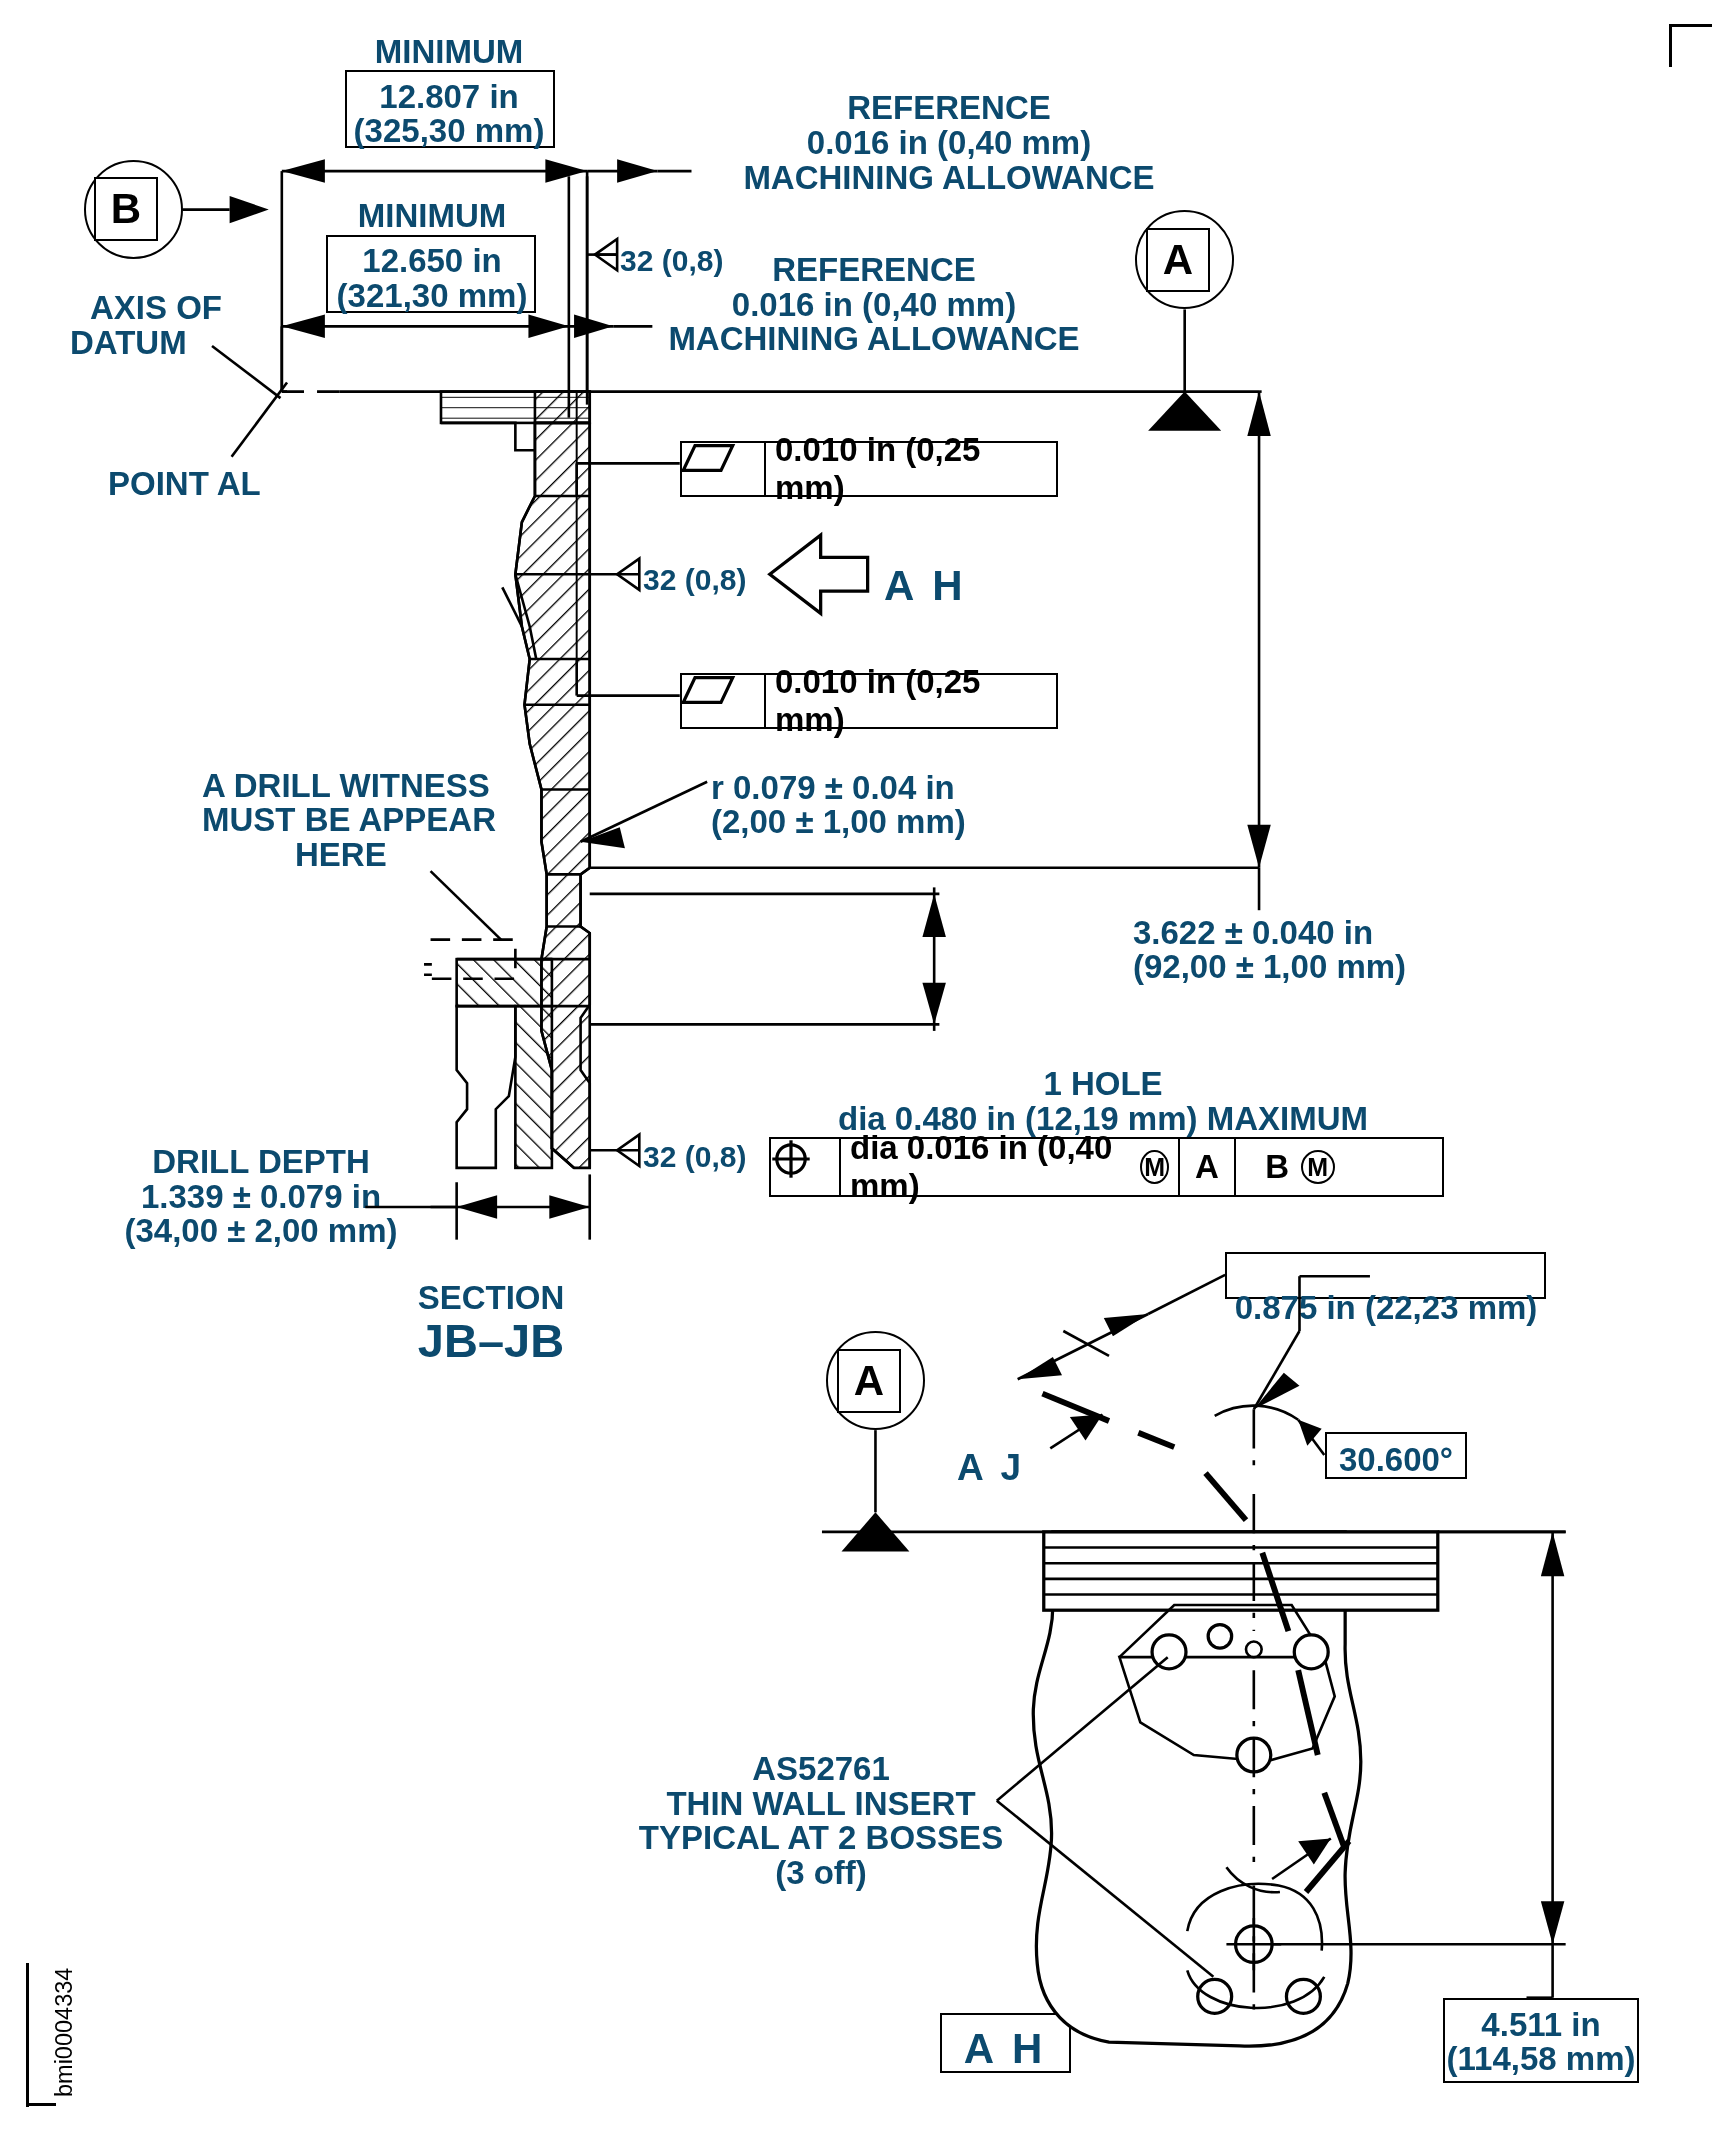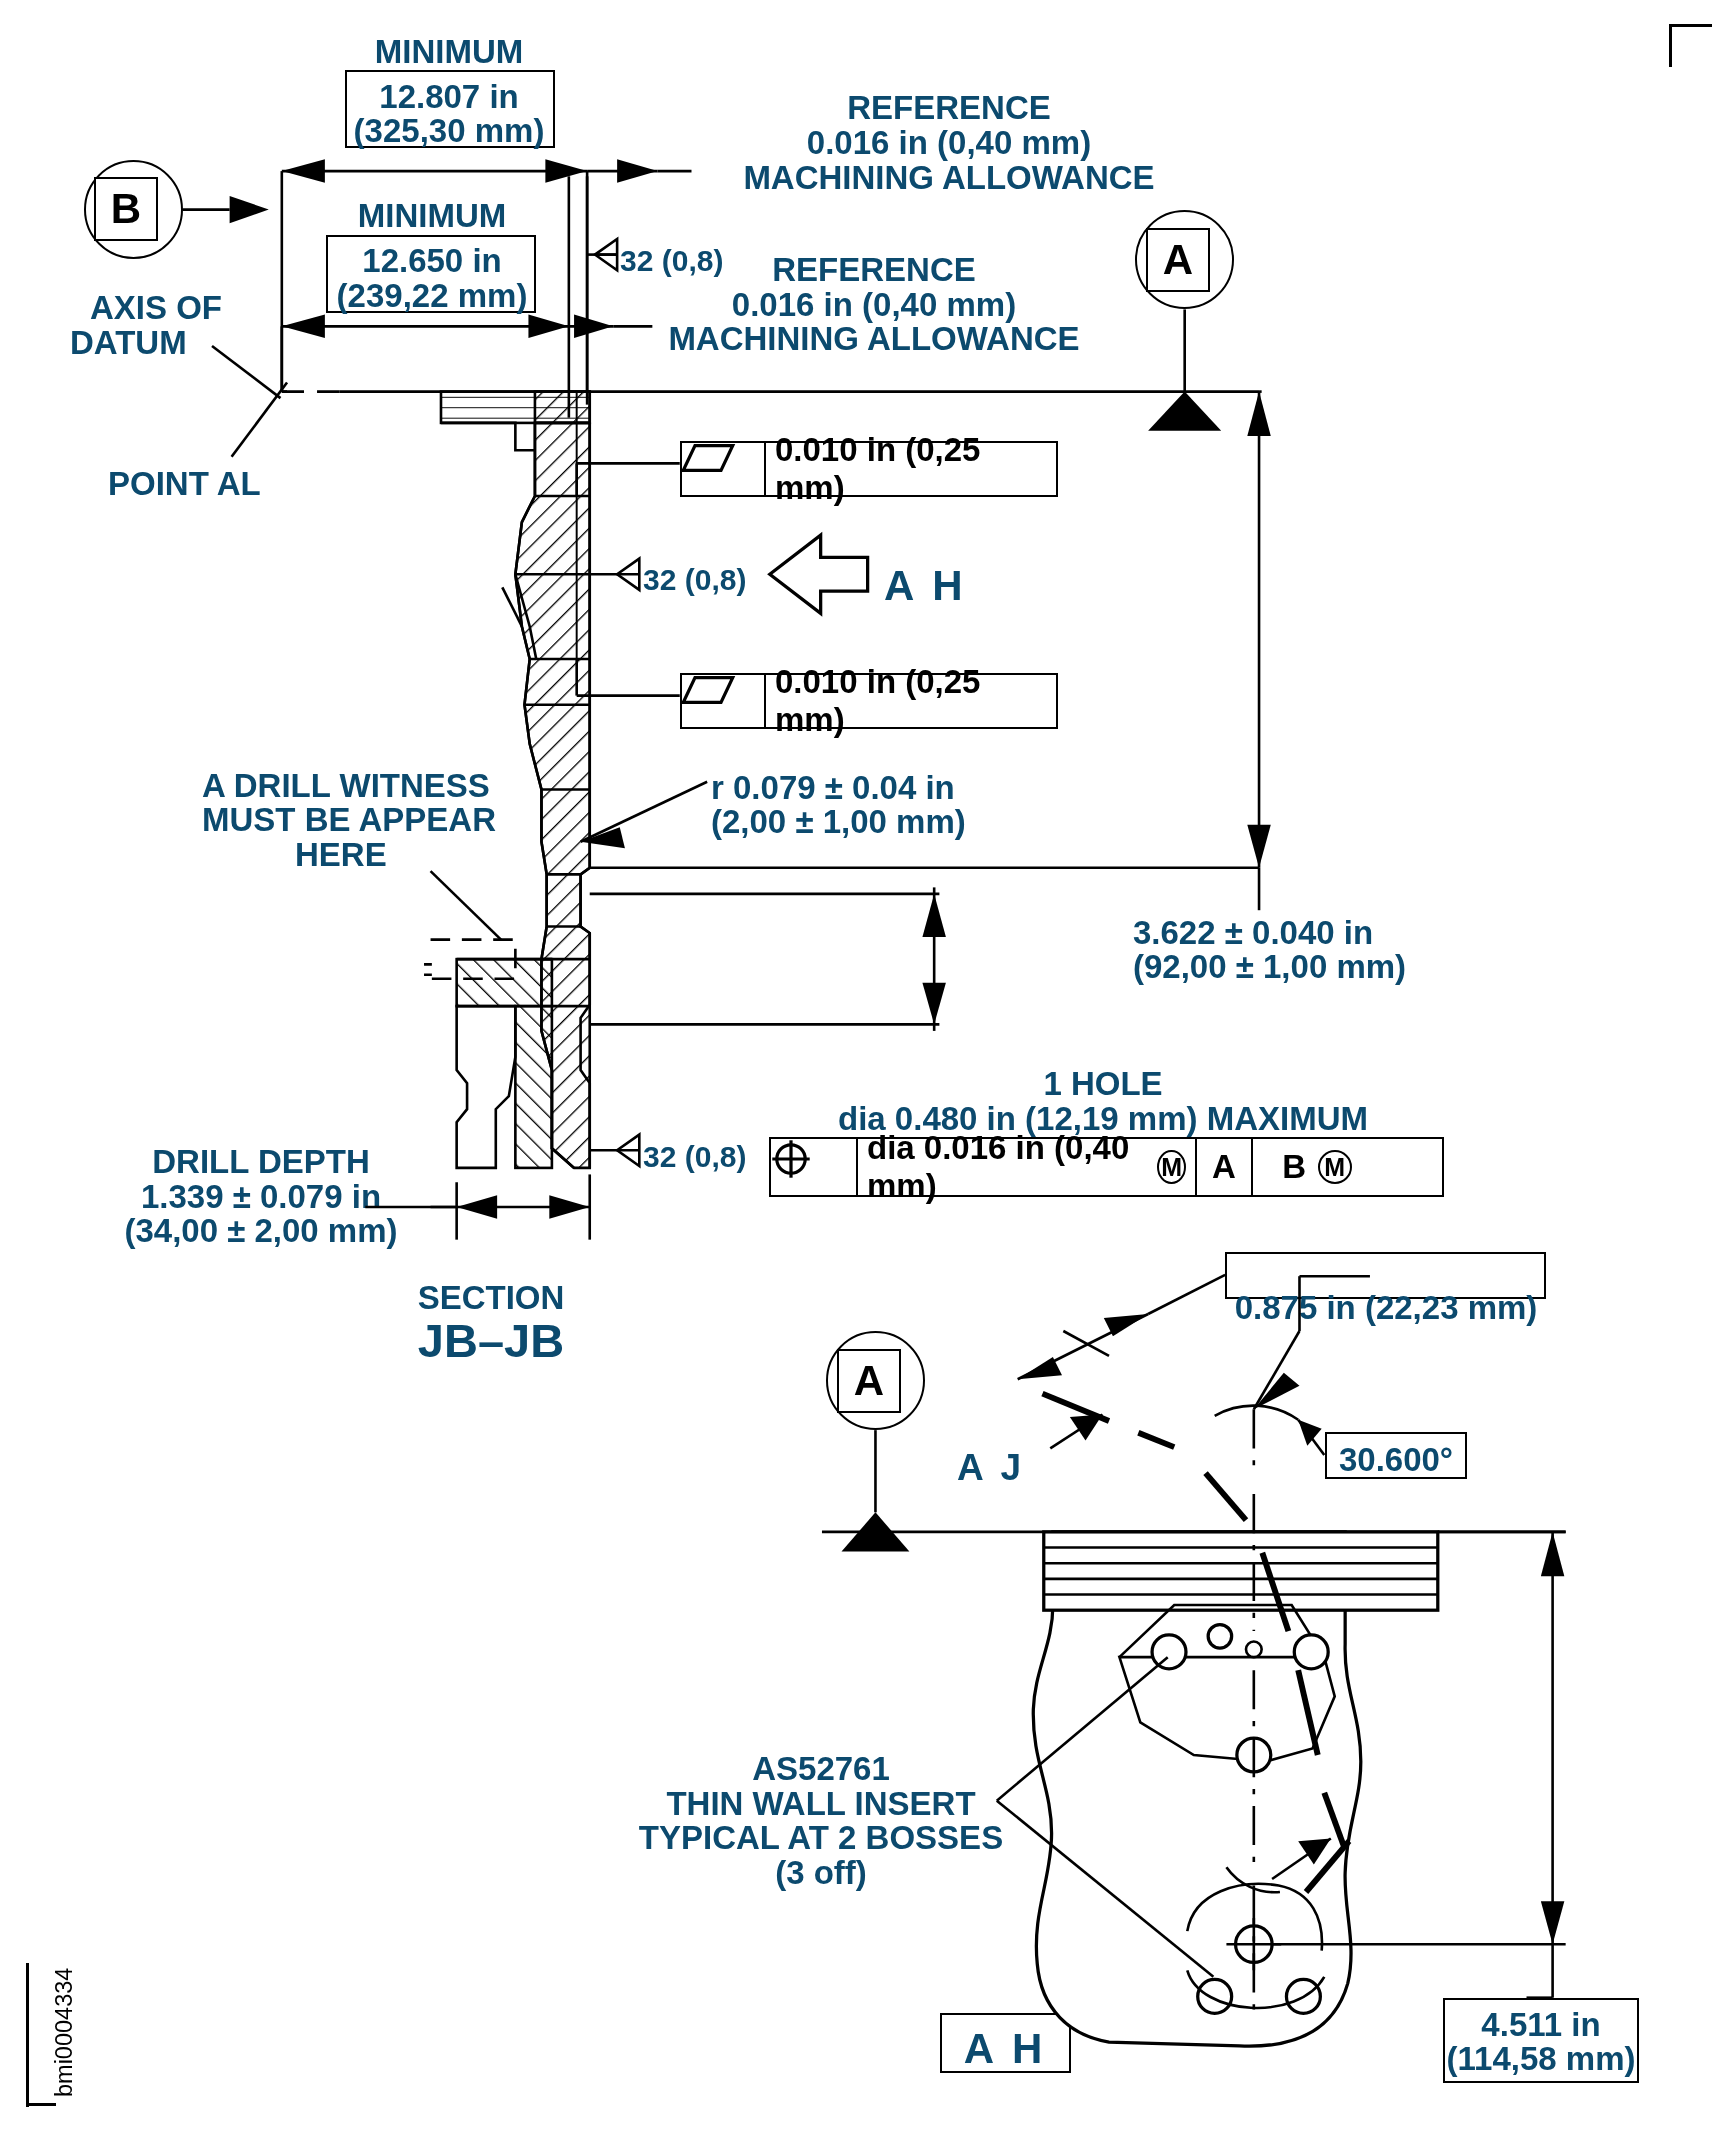--- a/index.html
+++ b/index.html
@@ -120,21 +120,21 @@
   <div class="vertlabel" style="left:51px;top:2097px;font-size:23.5px;font-weight:normal;">bmi0004334</div>
 
   <div class="txt t-50 ctr" style="left:449px;top:33px;">MINIMUM</div>
   <div class="boxthin" style="left:345px;top:70px;width:210px;height:78px;"></div>
   <div class="txt t-50 ctr" style="left:449px;top:78px;">12.807 in</div>
   <div class="txt t-50 ctr" style="left:449px;top:112px;">(325,30 mm)</div>
 
   <div class="txt t-50 ctr" style="left:432px;top:197px;">MINIMUM</div>
   <div class="boxthin" style="left:326px;top:235px;width:210px;height:78px;"></div>
   <div class="txt t-50 ctr" style="left:432px;top:242px;">12.650 in</div>
-  <div class="txt t-50 ctr" style="left:432px;top:277px;">(239,22 mm)</div>
+  <div class="txt t-50 ctr" style="left:432px;top:277px;">(321,30 mm)</div>
 
   <div class="txt t-50 ctr" style="left:949px;top:89px;">REFERENCE</div>
   <div class="txt t-50 ctr" style="left:949px;top:124px;">0.016 in (0,40 mm)</div>
   <div class="txt t-50 ctr" style="left:949px;top:159px;">MACHINING ALLOWANCE</div>
 
   <div class="txt t-50 ctr" style="left:874px;top:251px;">REFERENCE</div>
   <div class="txt t-50 ctr" style="left:874px;top:286px;">0.016 in (0,40 mm)</div>
   <div class="txt t-50 ctr" style="left:874px;top:320px;">MACHINING ALLOWANCE</div>
 
   <div class="txt t-50" style="left:70px;top:289px;margin-left:20px;">AXIS OF</div>
@@ -214,21 +214,21 @@
 
   <div class="fcf" style="left:680px;top:673px;width:378px;height:56px;">
     <div style="width:84px;">
       <svg width="52" height="30" viewBox="0 0 80 46">
         <polygon points="20,4 78,4 60,42 2,42" fill="none" stroke="#000" stroke-width="5"></polygon>
       </svg>
     </div>
     <div style="flex:1;font-size:33px;">0.010 in (0,25 mm)</div>
   </div>
 
-  <div class="fcf" style="left:769px;top:1137px;width:675px;height:60px;padding-left:17px;">
+  <div class="fcf" style="left:769px;top:1137px;width:675px;height:60px;">
     <div style="width:70px;">
       <svg width="40" height="40" viewBox="0 0 62 62">
         <circle cx="31" cy="31" r="22" fill="none" stroke="#000" stroke-width="5"></circle>
         <line x1="31" y1="2" x2="31" y2="60" stroke="#000" stroke-width="5"></line>
         <line x1="2" y1="31" x2="60" y2="31" stroke="#000" stroke-width="5"></line>
       </svg>
     </div>
     <div style="width:339px;font-size:33px;">
       <span>dia 0.016 in (0,40 mm)</span>
       <span class="mcirc" style="margin-left:11.7px;">

